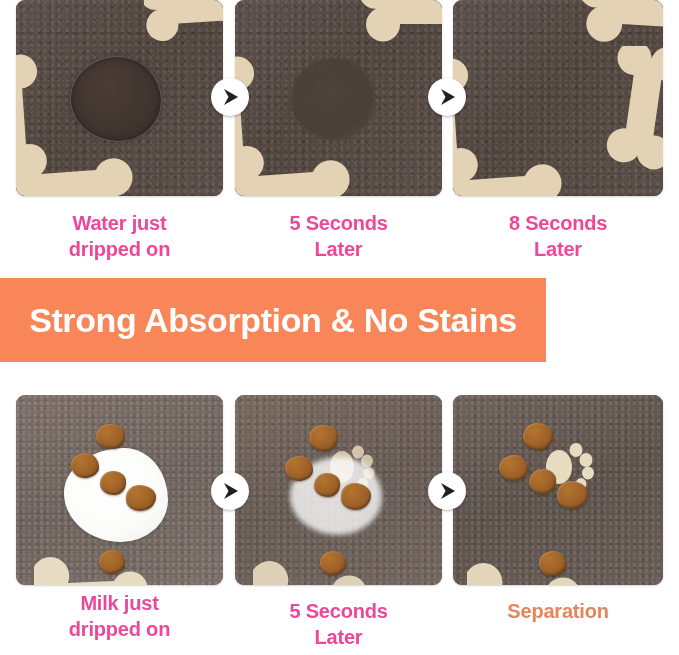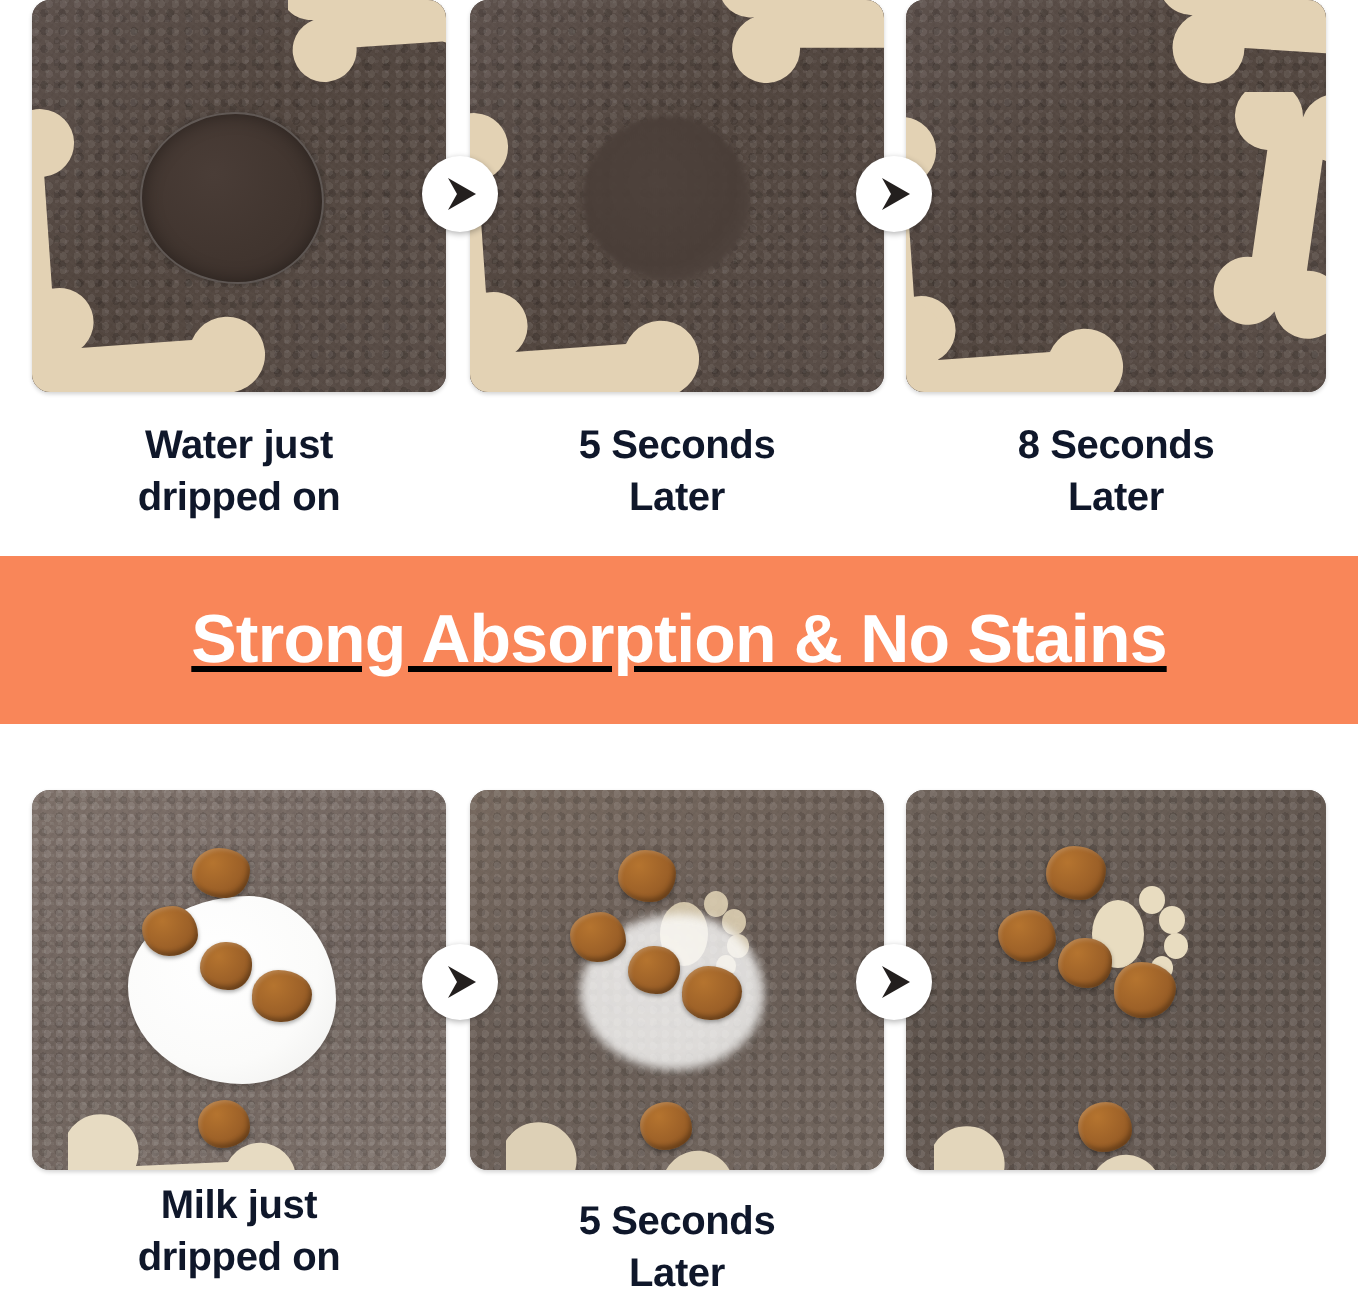--- a/index.html
+++ b/index.html
@@ -138,35 +138,34 @@
   }
   .arrow-badge svg { display: block; }
 
   
   .caption {
     position: absolute;
     text-align: center;
     font-weight: bold;
     font-size: 20px;
     line-height: 1.32;
-    color: #0f172a;
+    color: #ec4899;
     letter-spacing: -0.2px;
   }
   .caption.accent { color: #e8845a; }
 
   
   .banner {
     position: absolute;
     left: 0;
-    width: 679px;
+    width: 546px;
     display: flex;
     align-items: center;
     justify-content: center;
     background: #f98659;
-    text-decoration: underline;
   }
   .banner-text {
     color: #ffffff;
     font-weight: bold;
     font-size: 34px;
     letter-spacing: -0.4px;
     white-space: nowrap;
   }
 </style>
 </head>
@@ -363,13 +362,14 @@
     </svg>
   </div>
 
   <div class="kibble" style="left:70px; top:28px; width:30px; height:27px; border-radius:48% 55% 42% 58% / 52% 45% 58% 48%;"></div>
   <div class="kibble" style="left:46px; top:60px; width:29px; height:26px; border-radius:55% 45% 52% 48% / 45% 58% 42% 55%;"></div>
   <div class="kibble" style="left:76px; top:74px; width:27px; height:25px; border-radius:50% 50% 45% 55% / 55% 45% 52% 48%;"></div>
   <div class="kibble" style="left:104px; top:86px; width:31px; height:28px; border-radius:45% 58% 52% 48% / 50% 48% 55% 45%;"></div>
   <div class="kibble" style="left:86px; top:156px; width:27px; height:25px; border-radius:52% 48% 55% 45% / 48% 55% 42% 52%;"></div>
 </div>
 <div class="caption accent" style="left:453px; top:598px; width:210px;">
+  <div>Separation</div>
 </div>
 
 </body></html>

